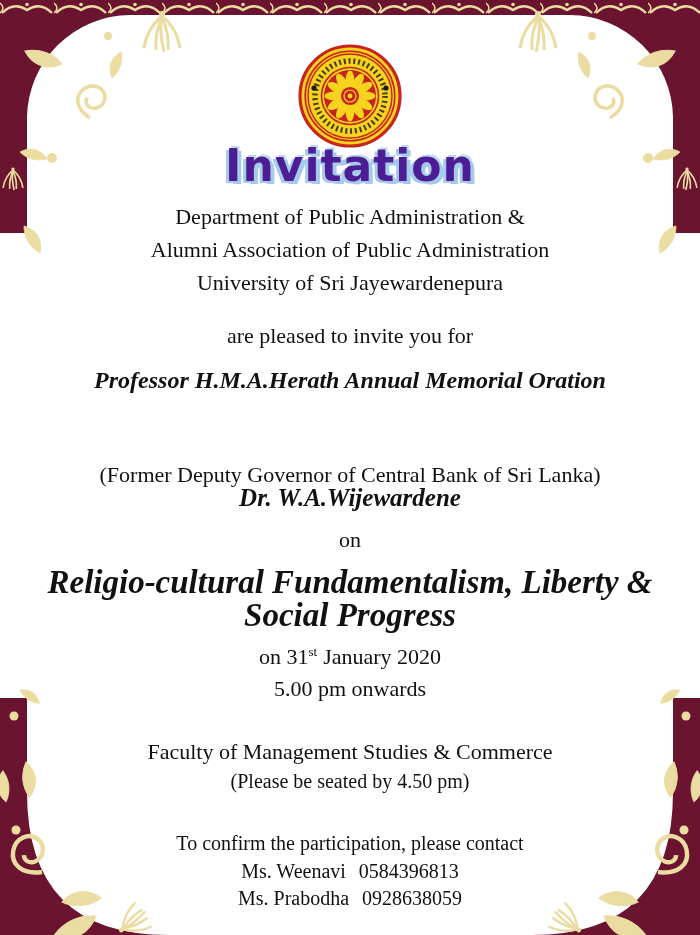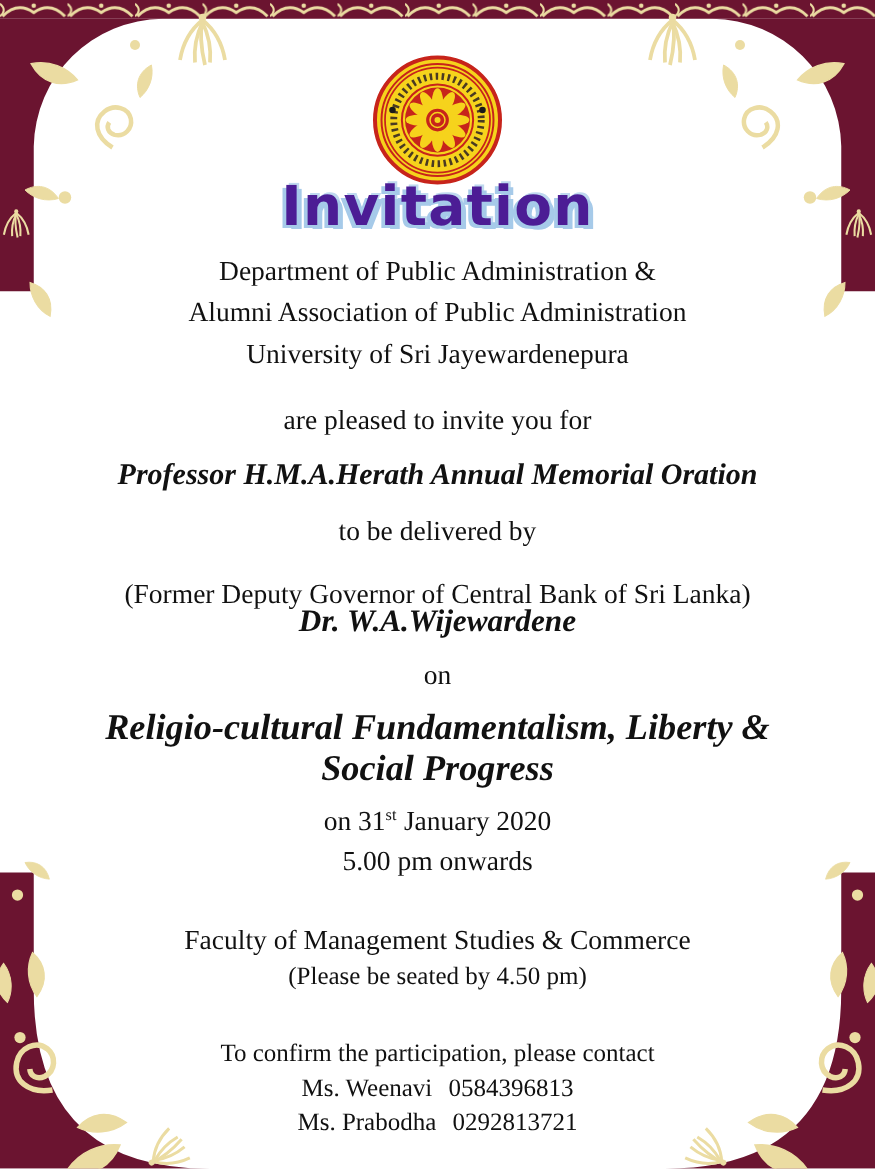--- a/index.html
+++ b/index.html
@@ -23,21 +23,21 @@
     color:#4c1d95;
     text-shadow:4px 3px 0 #A6CAE9,-3px 2px 0 #A6CAE9,2px -2px 0 #BFD9EF;
   }
   .hosts{top:200px;font-size:22px;line-height:33px;}
   .intro{top:323px;font-size:22px;}
   .event-title{top:367px;font-size:24px;font-weight:bold;font-style:italic;}
   .delivered{top:412px;font-size:22px;}
   .speaker-name{top:452px;font-size:25px;font-weight:bold;font-style:italic;margin-top:32px;}
   .speaker-desig{top:462px;font-size:22px;}
   .on-label{top:527px;font-size:22px;}
-  .topic{top:566px;font-size:29px;font-weight:bold;font-style:italic;line-height:33px;}
+  .topic{top:566px;font-size:33px;font-weight:bold;font-style:italic;line-height:33px;}
   .date-line{top:644px;font-size:22px;}
   .date-line sup{font-size:13px;}
   .date-line .after{margin-left:6px;}
   .time-line{top:676px;font-size:22px;}
   .venue-line{top:709px;font-size:22px;}
   .faculty-line{top:739px;font-size:22px;}
   .note-line{top:770px;font-size:20px;}
   .contact-heading{top:832px;font-size:20px;}
   .contact-line1{top:860px;font-size:20px;}
   .contact-line2{top:887px;font-size:20px;}
@@ -139,35 +139,34 @@
   <div class="block hosts">
     <div>Department of Public Administration &amp;</div>
     <div>Alumni Association of Public Administration</div>
     <div>University of Sri Jayewardenepura</div>
   </div>
 
   <div class="block intro">are pleased to invite you for</div>
 
   <div class="block event-title">Professor H.M.A.Herath Annual Memorial Oration</div>
 
-  <div class="block delivered">to be delivered by</div>
 
   <div class="block speaker-name">Dr. W.A.Wijewardene</div>
   <div class="block speaker-desig">(Former Deputy Governor of Central Bank of Sri Lanka)</div>
 
   <div class="block on-label">on</div>
 
   <div class="block topic">
     <div>Religio-cultural Fundamentalism, Liberty &amp;</div>
     <div>Social Progress</div>
   </div>
 
   <div class="block date-line"><span>on 31</span><sup>st</sup><span class="after">January 2020</span></div>
 
   <div class="block time-line">5.00 pm onwards</div>
   <div class="block faculty-line">Faculty of Management Studies &amp; Commerce</div>
   <div class="block note-line">(Please be seated by 4.50 pm)</div>
 
   <div class="block contact-heading">To confirm the participation, please contact</div>
   <div class="block contact-line1"><span>Ms. Weenavi</span><span class="phone">0584396813</span></div>
-  <div class="block contact-line2"><span>Ms. Prabodha</span><span class="phone">0292813721</span></div>
+  <div class="block contact-line2"><span>Ms. Prabodha</span><span class="phone">0928638059</span></div>
 
 </div>
 
 </body></html>

